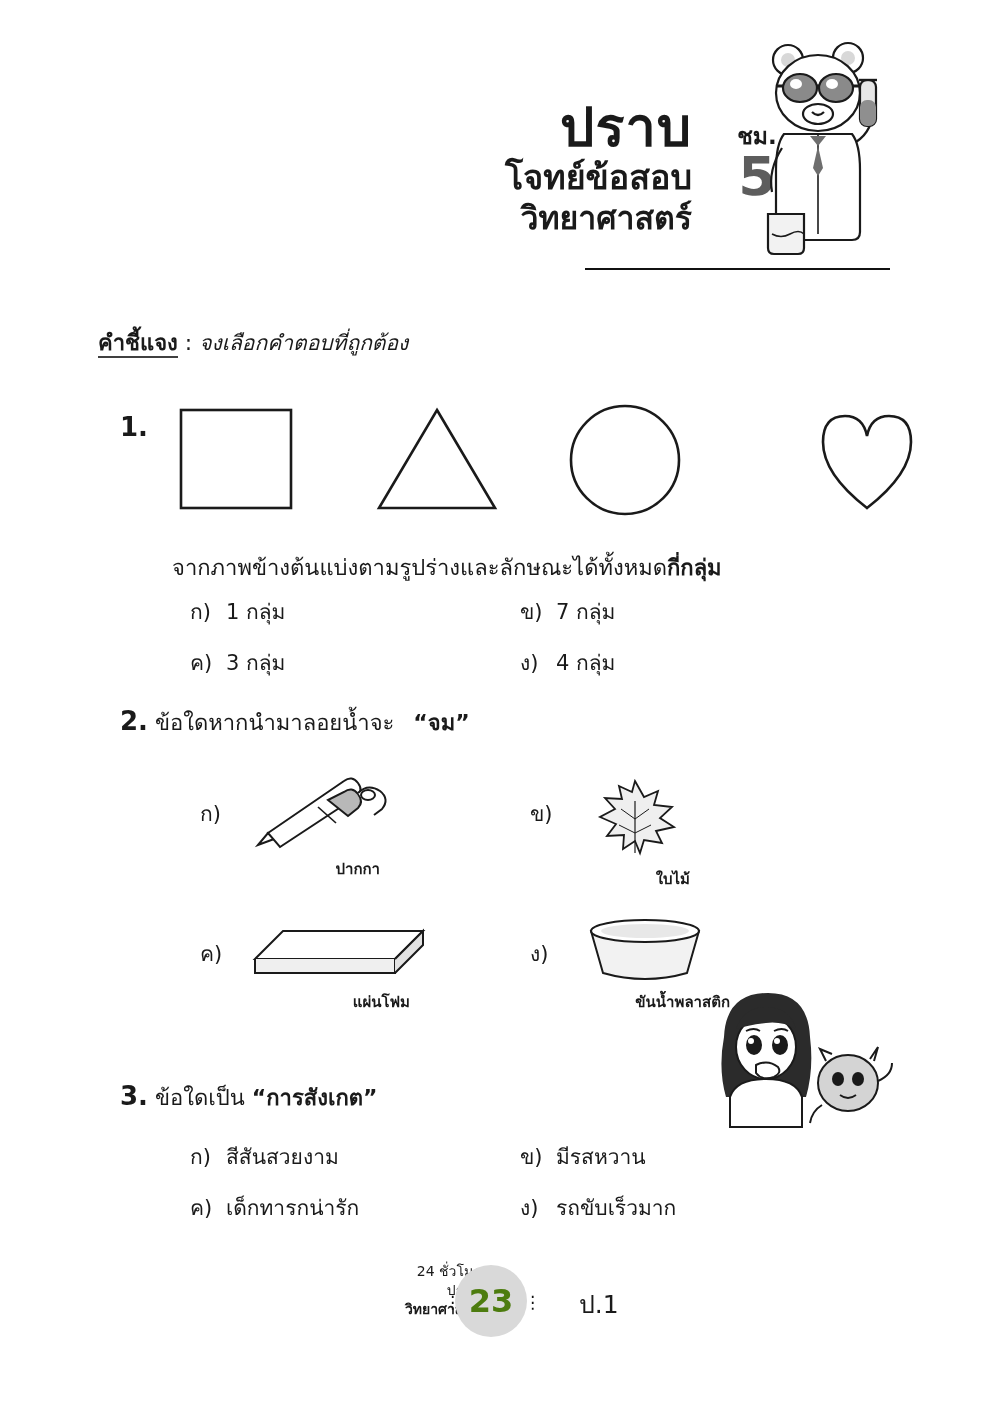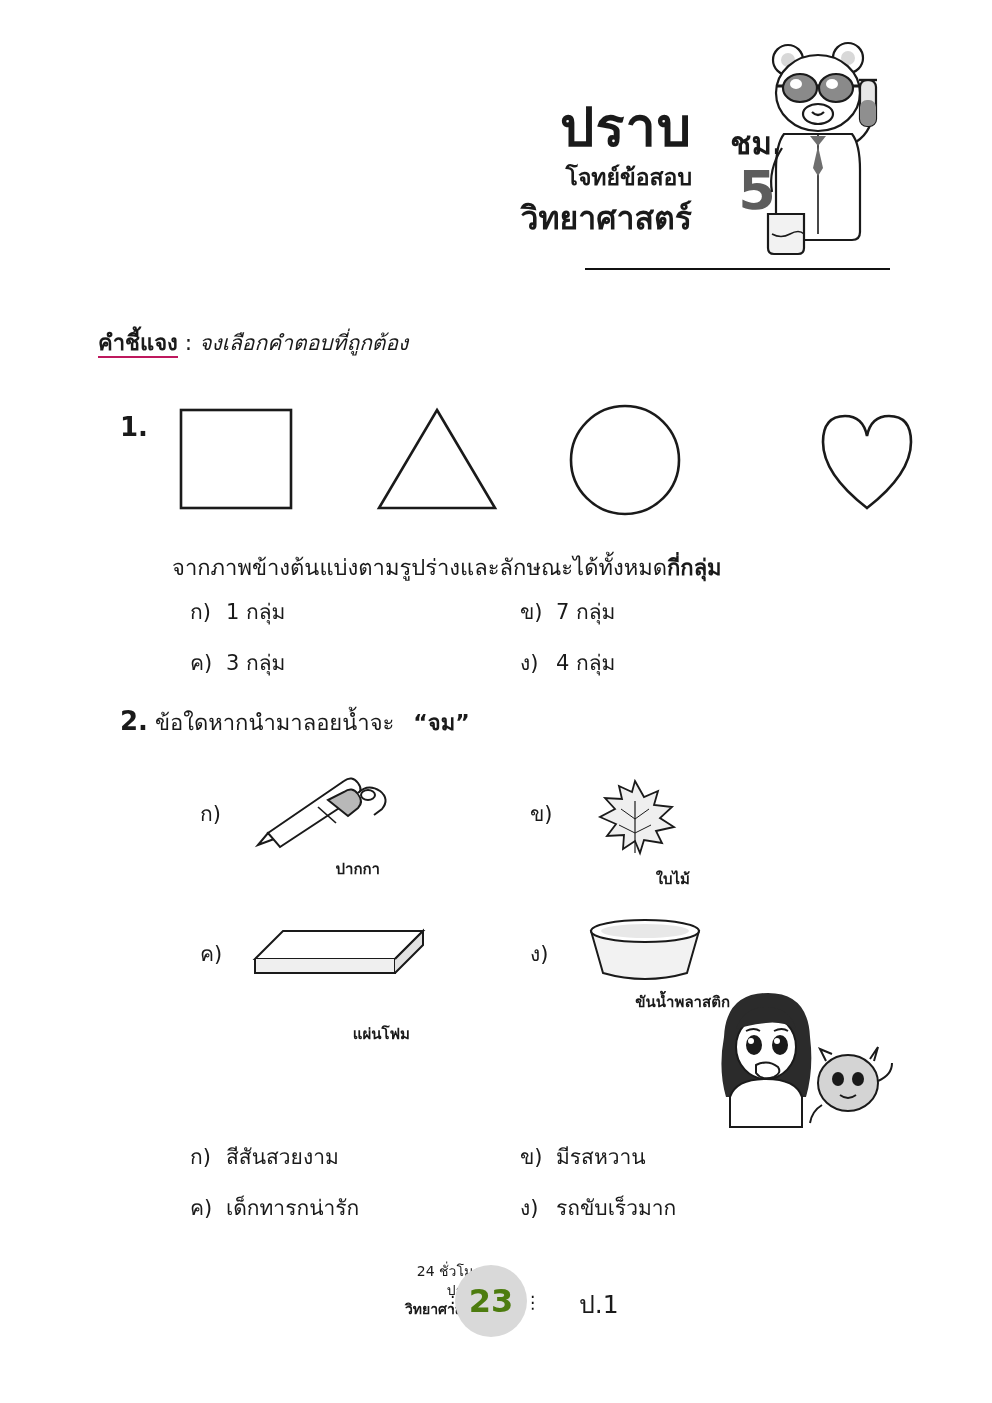--- a/index.html
+++ b/index.html
@@ -21,46 +21,46 @@
   .title-block {
     position:absolute; right:300px; top:100px;
     text-align:right;
   }
   .title-main {
     font-family:"DejaVu Sans", sans-serif;
     font-weight:bold; font-size:54px; line-height:56px;
     letter-spacing:1px;
   }
   .title-sub {
-    font-weight:bold; font-size:23px; line-height:42px;
+    font-weight:bold; font-size:34px; line-height:42px;
   }
   .title-sub2 {
     font-weight:bold; font-size:32px; line-height:40px;
   }
 
   .title-rule {
     position:absolute; left:585px; top:268px; width:305px; height:0;
     border-bottom:2px solid #111;
   }
 
   
   .grade-badge { position:absolute; left:722px; top:118px; width:70px; text-align:center; }
-  .grade-label { font-size:31px; font-weight:bold; }
+  .grade-label { font-size:23px; font-weight:bold; }
   .grade-num {
     font-size:54px; font-weight:bold; line-height:46px;
     color:#5d5d5d;
     -webkit-text-stroke: 0px;
   }
 
   
   .mascot { position:absolute; left:760px; top:38px; width:130px; height:230px; }
 
   
   .instruction { position:absolute; left:98px; top:325px; font-size:22px; }
-  .instruction b { border-bottom:2px solid #be185d; padding-bottom:1px; }
+  .instruction b { border-bottom:2px solid #404040; padding-bottom:1px; }
   .instruction .ital { font-style:italic; font-size:21px; }
 
   
   .qnum { font-weight:bold; font-size:26px; }
 
   .q1 { position:absolute; left:120px; top:412px; }
   .q1-shapes { position:absolute; left:175px; top:398px; width:740px; height:120px; }
 
   .q1-stem { position:absolute; left:172px; top:550px; font-size:22px; }
   .q1-stem b { font-weight:bold; }
@@ -242,21 +242,21 @@
     <div class="caption" style="left:390px; top:92px; width:110px;">ใบไม้</div>
 
     <div class="pick" style="left:10px; top:162px;">ค)</div>
     <div style="position:absolute; left:55px; top:148px;">
       <svg width="190" height="62" viewBox="0 0 190 62" fill="none" stroke="#1a1a1a" stroke-width="2">
         <path d="M38 8 H178 L150 36 H10 Z" fill="#fff"></path>
         <path d="M10 36 V50 H150 V36" fill="#efefef"></path>
         <path d="M150 36 L178 8 V22 L150 50" fill="#e2e2e2"></path>
       </svg>
     </div>
-    <div class="caption" style="left:80px; top:215px; width:140px;margin-top:32px;">แผ่นโฟม</div>
+    <div class="caption" style="left:80px; top:215px; width:140px;">แผ่นโฟม</div>
 
     <div class="pick" style="left:340px; top:162px;">ง)</div>
     <div style="position:absolute; left:395px; top:142px;">
       <svg width="120" height="72" viewBox="0 0 120 72" fill="none" stroke="#1a1a1a" stroke-width="2">
         <path d="M6 14 q54 -16 108 0 l-12 42 q-42 12 -84 0 z" fill="#f2f2f2"></path>
         <ellipse cx="60" cy="14" rx="54" ry="11" fill="#fff"></ellipse>
         <ellipse cx="60" cy="14" rx="44" ry="7" fill="#e8e8e8" stroke="none"></ellipse>
       </svg>
     </div>
     <div class="caption" style="left:370px; top:215px; width:170px;">ขันน้ำพลาสติก</div>
@@ -286,20 +286,25 @@
       <path d="M126 76 l-6 -12 l12 5 M170 74 l8 -12 l-4 14" fill="#fff"></path>
       <ellipse cx="148" cy="98" rx="30" ry="28" fill="#d4d4d4"></ellipse>
       <ellipse cx="138" cy="94" rx="6" ry="7" fill="#1a1a1a" stroke="none"></ellipse>
       <ellipse cx="158" cy="94" rx="6" ry="7" fill="#1a1a1a" stroke="none"></ellipse>
       <path d="M140 110 q8 6 16 0" stroke-width="1.8"></path>
       <path d="M178 96 q14 -6 14 -18" stroke-width="2"></path>
       <path d="M122 120 q-10 6 -12 18" stroke-width="2"></path>
     </svg>
   </div>
 
+  <div class="q3">
+    <span class="qnum">3.</span>
+    <span>ข้อใดเป็น</span>
+    <span class="stem">“การสังเกต”</span>
+  </div>
 
   <div class="choices" style="left:190px; top:1140px;">
     <div class="choice-row">
       <div class="choice">
         <span class="lbl">ก)</span>
         <span class="txt">สีสันสวยงาม</span>
       </div>
       <div class="choice">
         <span class="lbl">ข)</span>
         <span class="txt">มีรสหวาน</span>

